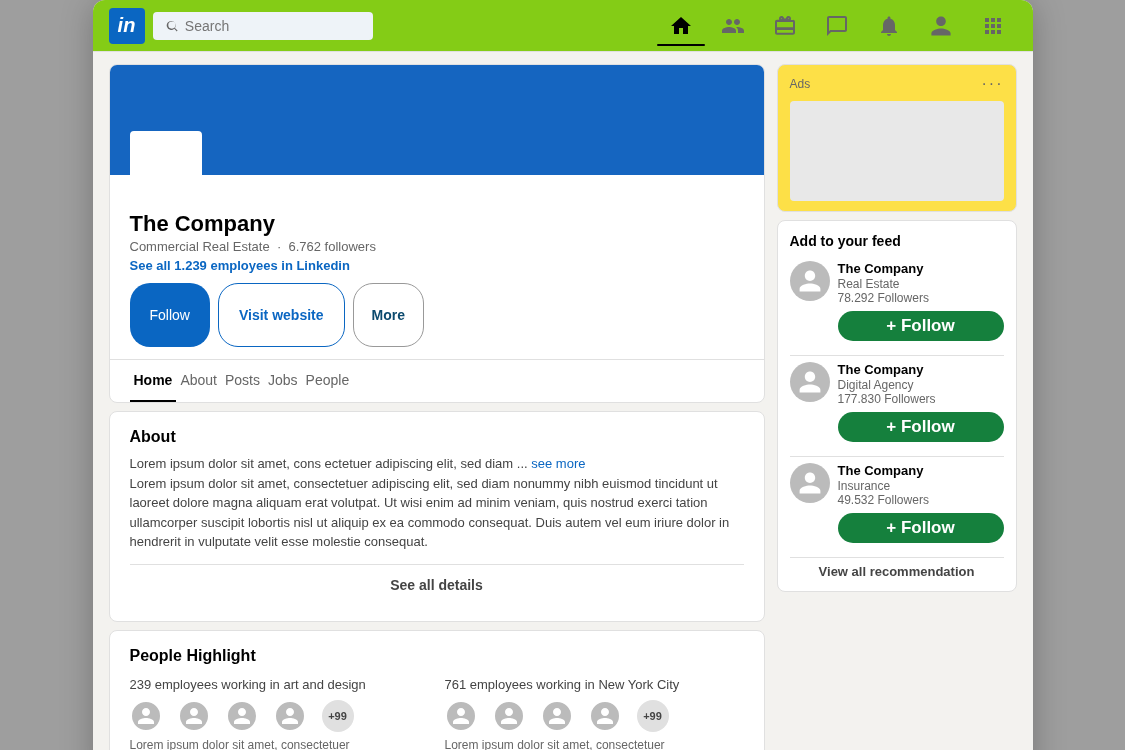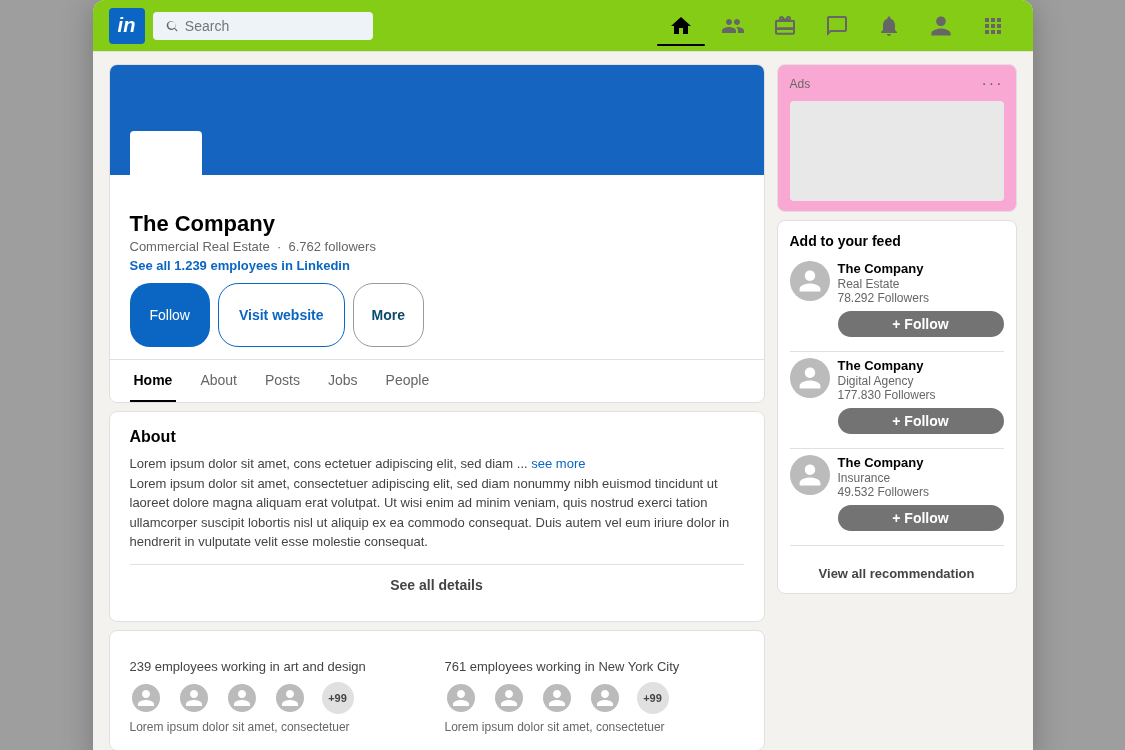--- a/index.html
+++ b/index.html
@@ -191,21 +191,20 @@
       padding: 6px 18px;
       font-size: 14px;
       font-weight: 600;
       cursor: pointer;
     }
     
     .company-tabs {
       border-top: 1px solid #e0e0e0;
       display: flex;
       padding: 0 20px;
-      gap: 20px;
     }
     .tab-item {
       padding: 12px 4px;
       font-size: 14px;
       color: #666;
       cursor: pointer;
       border-bottom: 2px solid transparent;
     }
     .tab-item.active {
       color: #000;
@@ -299,21 +298,21 @@
     }
     
     .right-col {
       width: 240px;
       flex-shrink: 0;
       display: flex;
       flex-direction: column;
       gap: 8px;
     }
     .ads-card {
-      background: #f9a8d4;
+      background: #fde047;
       border-radius: 8px;
       border: 1px solid #e0e0e0;
       padding: 10px 12px;
     }
     .ads-header {
       display: flex;
       justify-content: space-between;
       align-items: center;
       margin-bottom: 8px;
     }
@@ -374,45 +373,45 @@
       margin-top: 1px;
     }
     .feed-followers {
       font-size: 12px;
       color: #666;
     }
     .btn-follow-feed {
       display: flex;
       align-items: center;
       gap: 4px;
-      background: #737373;
+      background: #15803d;
       color: #fff;
       border: none;
       border-radius: 20px;
       padding: 5px 14px;
-      font-size: 14px;
+      font-size: 17px;
       font-weight: 600;
       cursor: pointer;
       margin-top: 6px;
       width: 100%;
       justify-content: center;
     }
     .divider {
       border: none;
       border-top: 1px solid #e0e0e0;
       margin: 6px 0;
     }
     .view-all-link {
       font-size: 13px;
       color: #444;
       font-weight: 600;
       cursor: pointer;
       text-align: center;
       display: block;
-      margin-top: 20px;
+      margin-top: 6px;
     }
   </style>
 </head>
 <body>
 
 <div class="browser-window">
 
   <nav class="navbar">
     <div class="linkedin-logo">
       <span>in</span>
@@ -507,20 +506,21 @@
         <div class="section-title">About</div>
         <p class="about-text" style="margin-top:6px;">
           <span>Lorem ipsum dolor sit amet, cons ectetuer adipiscing elit, sed diam ...</span>
           <span class="see-more-link">see more</span>
         </p>
         <p class="about-text">Lorem ipsum dolor sit amet, consectetuer adipiscing elit, sed diam nonummy nibh euismod tincidunt ut laoreet dolore magna aliquam erat volutpat. Ut wisi enim ad minim veniam, quis nostrud exerci tation ullamcorper suscipit lobortis nisl ut aliquip ex ea commodo consequat. Duis autem vel eum iriure dolor in hendrerit in vulputate velit esse molestie consequat.</p>
         <div class="see-all-details">See all details</div>
       </div>
 
       <div class="people-section">
+        <div class="section-title">People Highlight</div>
         <div class="people-grid">
 
           <div>
             <div class="people-group-title">239 employees working in art and design</div>
             <div class="avatar-row">
               <div class="avatar-circle">
                   <svg viewBox="0 0 24 24">
                     <path d="M12 12c2.7 0 4.8-2.1 4.8-4.8S14.7 2.4 12 2.4 7.2 4.5 7.2 7.2 9.3 12 12 12zm0 2.4c-3.2 0-9.6 1.6-9.6 4.8v2.4h19.2v-2.4c0-3.2-6.4-4.8-9.6-4.8z"></path>
                   </svg>
                 </div>

